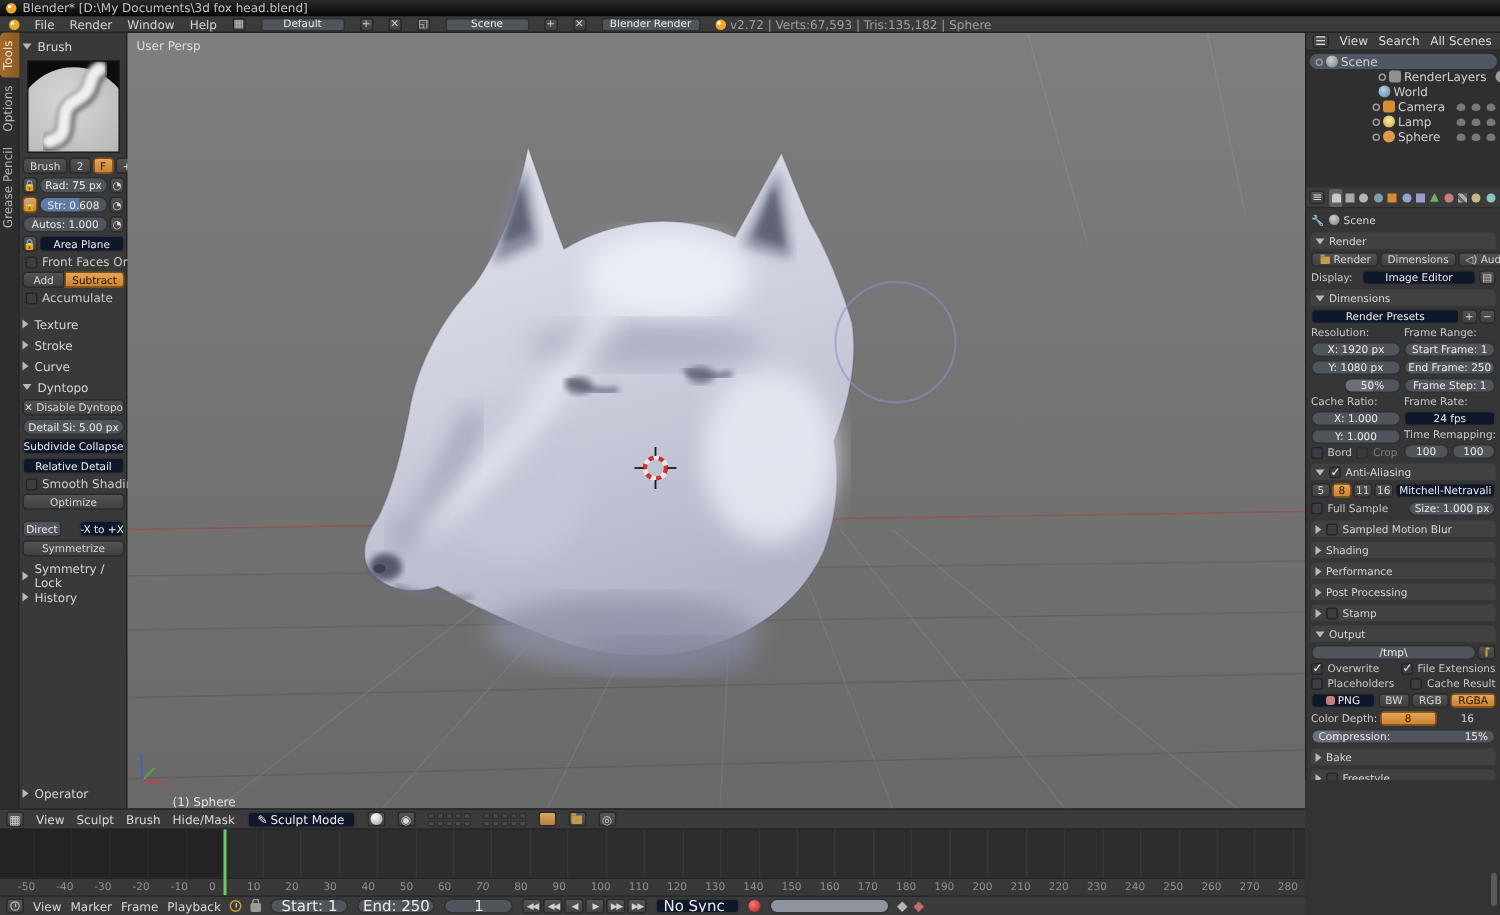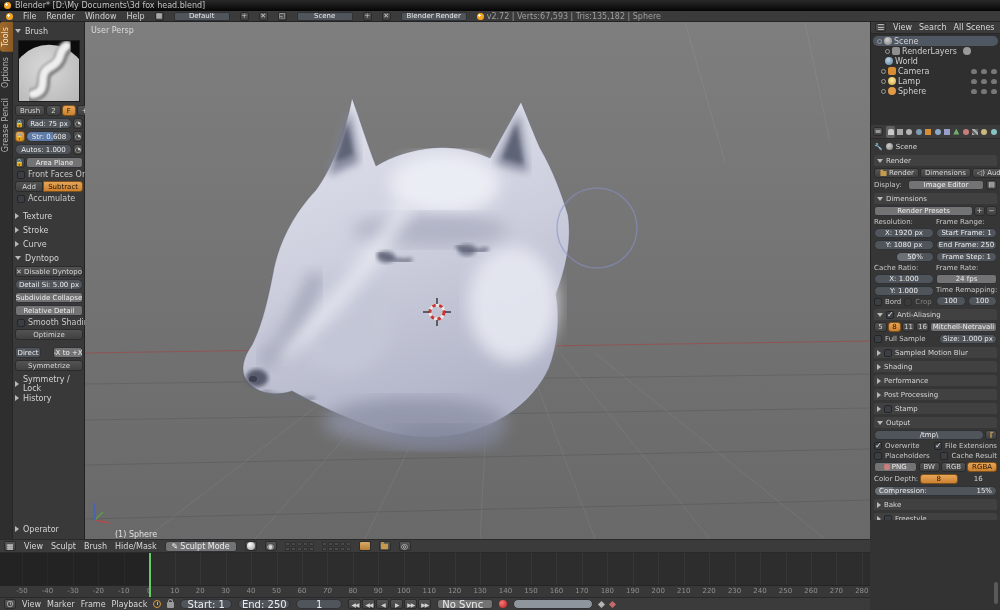--- a/index.html
+++ b/index.html
@@ -6,21 +6,21 @@
   html,body { width:1000px; height:610px; overflow:hidden; background:#000;
     font-family:"DejaVu Sans","Liberation Sans",sans-serif; }
   #app { position:relative; width:1000px; height:436px; background:#333; font-size:8px; color:#d8d8d8;padding-left:32px; }
 
   
   .row { display:flex; align-items:center; }
   .fld { background:#50555b; border:1px solid #2e3135; border-radius:7px; color:#ececec;
          height:11px; display:flex; align-items:center; justify-content:center;
          padding:0 4px; position:relative; overflow:hidden; white-space:nowrap; }
   .fld.flat { border-radius:3px; }
-  .fld.dark { background:#737373; }
+  .fld.dark { background:#0f172a; }
   .fillbar { position:absolute; left:0; top:0; bottom:0; border-radius:6px 0 0 6px; }
   .fld span { position:relative; z-index:2; }
   .btn { background:linear-gradient(#535353,#404040); border:1px solid #2b2b2b; border-radius:3px;
          color:#d6d6d6; height:12px; display:flex; align-items:center; justify-content:center;
          padding:0 4px; white-space:nowrap; }
   .btn.orange { background:linear-gradient(#e7a558,#cc8130); color:#241603; border-color:#7d5118; }
   .chk { width:8px; height:8px; background:#3b3f43; border:1px solid #232629; border-radius:2px;
          flex:0 0 auto; position:relative; }
   .chk.on::after { content:"✓"; position:absolute; left:0px; top:-2px; font-size:8px; color:#efefef; }
   .arr-d { width:0; height:0; border-left:3px solid transparent; border-right:3px solid transparent;
@@ -67,21 +67,21 @@
               display:flex; align-items:center; gap:8px; padding:0 4px; }
   .hicon { width:12px; height:10px; background:linear-gradient(#565656,#424242); border:1px solid #2b2b2b; border-radius:2px;
            display:flex; align-items:center; justify-content:center; }
   .sphere-ic { width:8px; height:8px; border-radius:50%; background:radial-gradient(circle at 35% 30%, #fff, #9a9a9a); }
   .layergrid { display:grid; grid-template-columns:repeat(5,5px); grid-template-rows:repeat(2,4px); gap:1px; }
   .layergrid i { background:#4a4a4a; border:1px solid #303030; }
 
   
   #outliner { position:absolute; left:870px; top:22px; width:130px; height:103px; background:#2f2f2f; border-left:1px solid #222; }
   #outliner-hdr { height:12px; background:#3b3b3b; border-bottom:1px solid #282828; display:flex; align-items:center; gap:7px; padding:0 4px; }
-  .orow { display:flex; align-items:center; gap:2px; height:10px; padding-left:4px; color:#cfcfcf; position:relative; }
+  .orow { display:flex; align-items:center; gap:2px; height:10px; padding-left:4px; color:#cfcfcf; position:relative;margin-left:34px; }
   .orow.sel { background:#4f5763; border-radius:5px; margin:0 2px; }
   .oexp { width:5px; height:5px; border:1px solid #9a9a9a; border-radius:50%; flex:0 0 auto; }
   .oicon { width:8px; height:8px; flex:0 0 auto; border-radius:2px; }
   .otoggles { position:absolute; right:3px; display:flex; gap:4px; }
   .otoggles i { width:6px; height:5px; background:#8b8b8b; border-radius:50% 50% 50% 50%/60% 60% 40% 40%; opacity:.8; }
 
   
   #props { position:absolute; left:870px; top:125px; width:130px; height:485px; background:#363636; border-left:1px solid #222; }
   #ptabs { height:14px; background:#3b3b3b; border-bottom:1px solid #2a2a2a; display:flex; align-items:center; gap:1px; padding:0 2px; }
   .ptab { width:9px; height:12px; display:flex; align-items:center; justify-content:center; border-radius:2px; }
@@ -93,21 +93,21 @@
               background:#414141; border-radius:3px 3px 0 0; padding:0 3px; margin-top:1px; }
   .twocol { display:grid; grid-template-columns:60px 61px; gap:2px; }
   .colstack { display:flex; flex-direction:column; gap:2px; }
 
   
   #timeline { position:absolute; left:0; top:553px; width:870px; height:57px; background:#2d2d2d; }
   #tl-grid { position:absolute; left:0; top:0; width:870px; height:44px; overflow:hidden; }
   #tl-before { position:absolute; left:0; top:0; width:149px; height:44px; background:rgba(0,0,0,.22); }
   .tick-line { position:absolute; top:0; width:1px; height:44px; background:rgba(255,255,255,.05); }
   #tl-ruler { position:absolute; left:0; top:32px; width:870px; height:12px; background:#383838; border-top:1px solid #242424; }
-  .tick-label { position:absolute; top:1px; width:20px; text-align:center; color:#909090; font-size:7px; }
+  .tick-label { position:absolute; top:1px; width:20px; text-align:left; color:#909090; font-size:7px; }
   #playhead { position:absolute; left:149px; top:0; width:2px; height:44px; background:#63cc63; }
   #tl-footer { position:absolute; left:0; top:44px; width:870px; height:13px; background:#3b3b3b; border-top:1px solid #292929;
                display:flex; align-items:center; gap:6px; padding:0 4px; }
   #tl-footer .fld { height:10px; font-size:10px; }
   .pbtn { width:13px; height:10px; background:linear-gradient(#545454,#414141); border:1px solid #2b2b2b; border-radius:2px;
           color:#cfcfcf; font-size:6px; display:flex; align-items:center; justify-content:center; letter-spacing:-1px; }
   .recdot { width:8px; height:8px; border-radius:50%; background:radial-gradient(circle at 35% 35%, #f77, #b21b1b); }
   #corner-fill { position:absolute; left:870px; top:520px; width:130px; height:90px; background:#333; }
   .scrollnub { position:absolute; right:2px; bottom:6px; width:4px; height:22px; background:#5a5a5a; border-radius:2px; }
 

